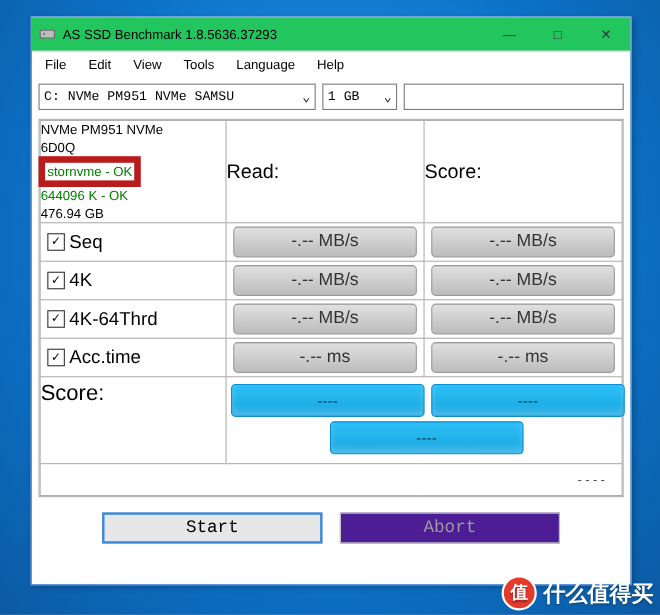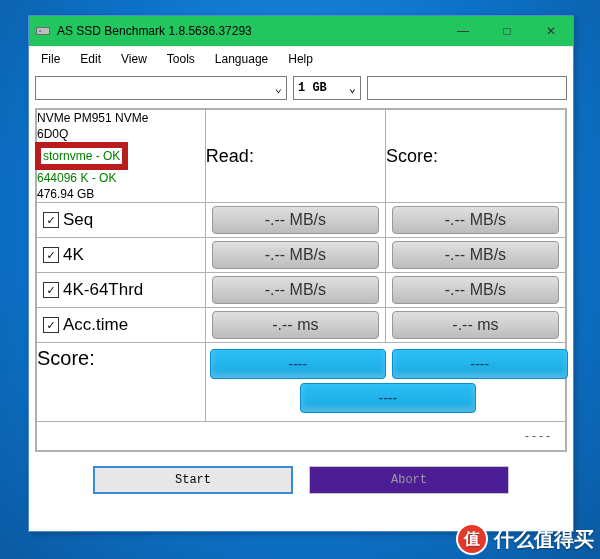--- a/index.html
+++ b/index.html
@@ -78,21 +78,21 @@
     background: #fff;
     height: 22px;
     display: flex;
     align-items: center;
     padding: 0 4px;
     font-family: "Courier New", monospace;
     font-size: 12px;
     position: relative;
   }
   .combo-drive { width: 242px; }
-  .combo-size  { width: 58px; font-weight: bold; }
+  .combo-size  { width: 58px; }
   .combo-chevron {
     margin-left: auto;
   }
   .toolbar-box {
     border: 1px solid #7a7a7a;
     height: 22px;
     flex: 1;
     background: #fff;
   }
   .body-area {
@@ -206,21 +206,21 @@
     padding: 14px 0 10px 0;
   }
   .run-btn {
     width: 198px;
     height: 26px;
     background: #e7e7e7;
     display: flex;
     align-items: center;
     justify-content: center;
     font-family: "Courier New", monospace;
-    font-size: 12px;
+    font-size: 16px;
   }
   .run-btn.primary {
     outline: 2px solid #3a8bdc;
     outline-offset: -2px;
     border: 1px solid #2a6db8;
   }
   .run-btn.disabled {
     border: 1px solid #c6c6c6;
     color: #9b9b9b;
     background: #4c1d95;
@@ -274,20 +274,21 @@
     <span class="menu-item">File</span>
     <span class="menu-item">Edit</span>
     <span class="menu-item">View</span>
     <span class="menu-item">Tools</span>
     <span class="menu-item">Language</span>
     <span class="menu-item">Help</span>
   </div>
 
   <div class="toolbar">
     <div class="combo combo-drive">
+      <span>C: NVMe PM951 NVMe SAMSU</span>
       <span class="combo-chevron">⌄</span>
     </div>
     <div class="combo combo-size">
       <span>1 GB</span>
       <span class="combo-chevron">⌄</span>
     </div>
     <div class="toolbar-box"></div>
   </div>
 
   <div class="body-area">

